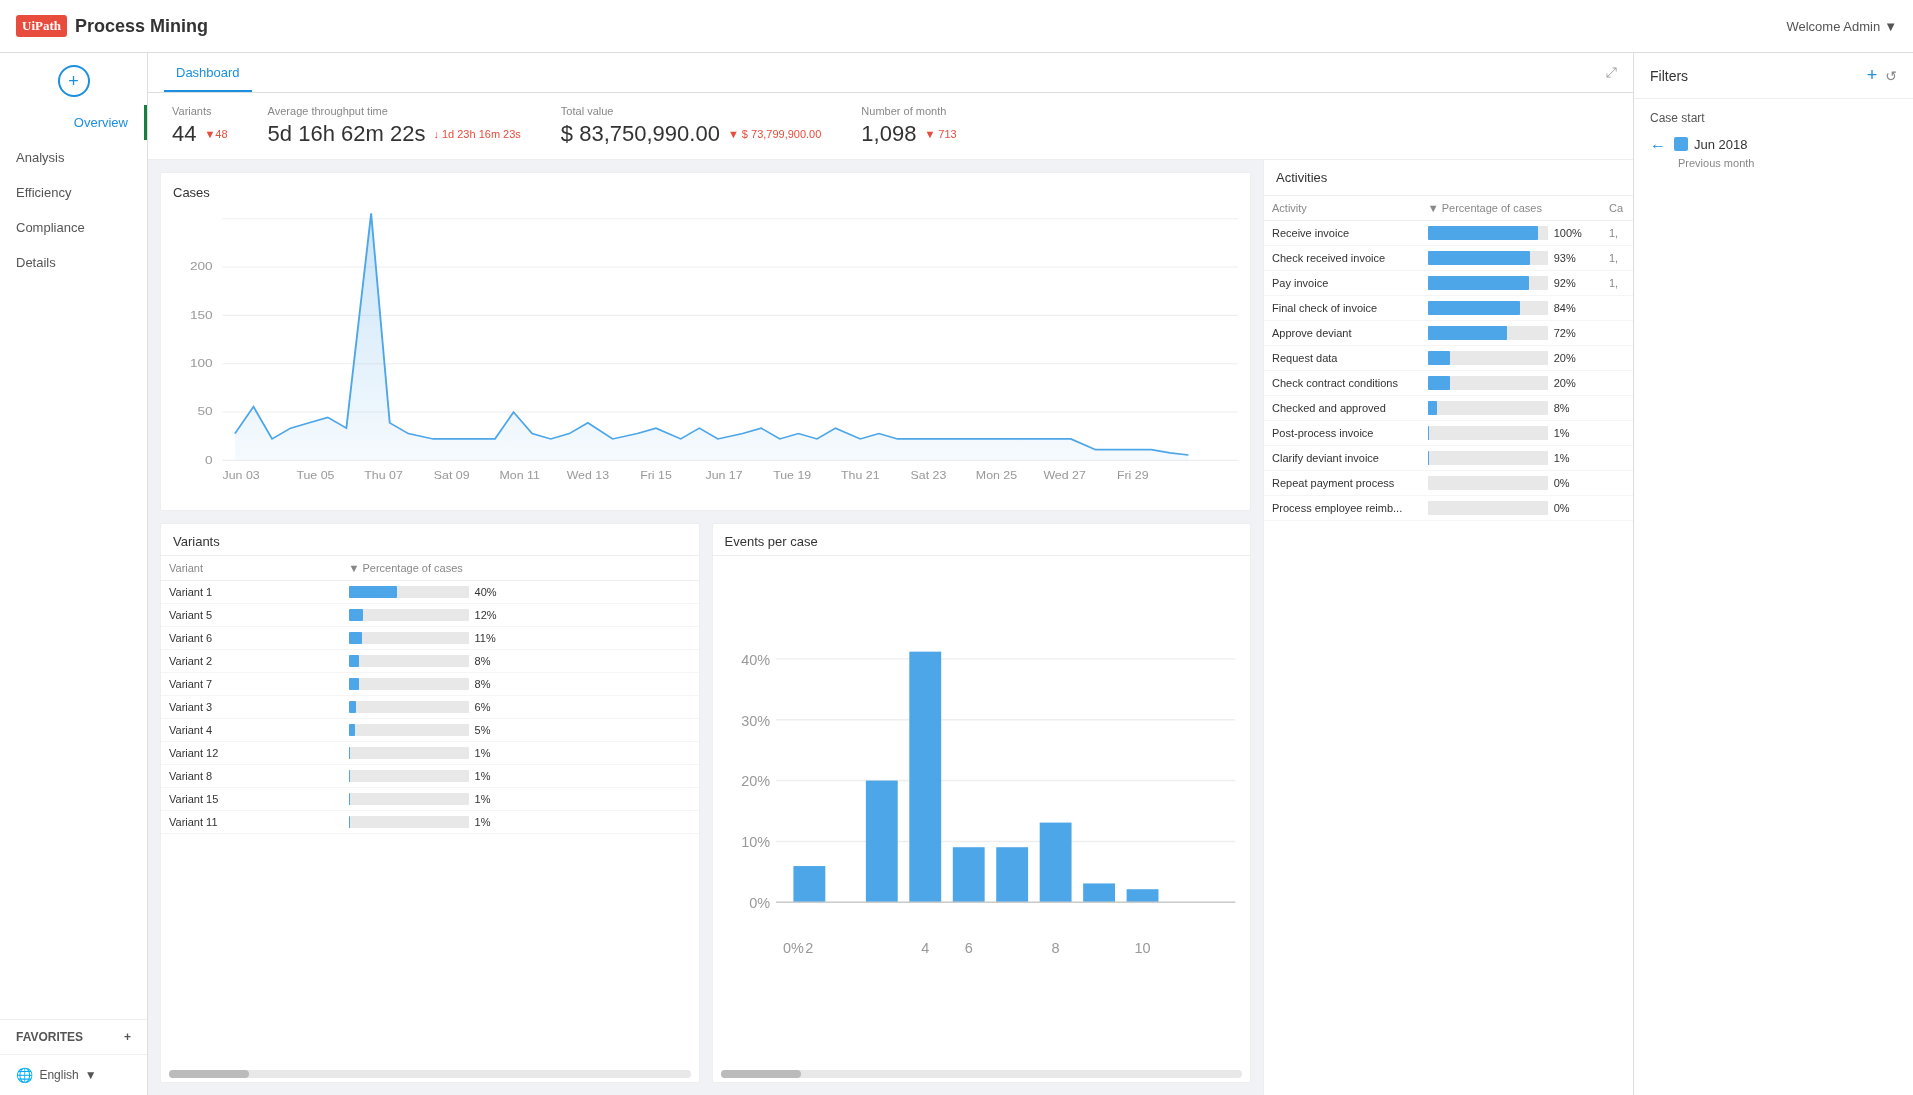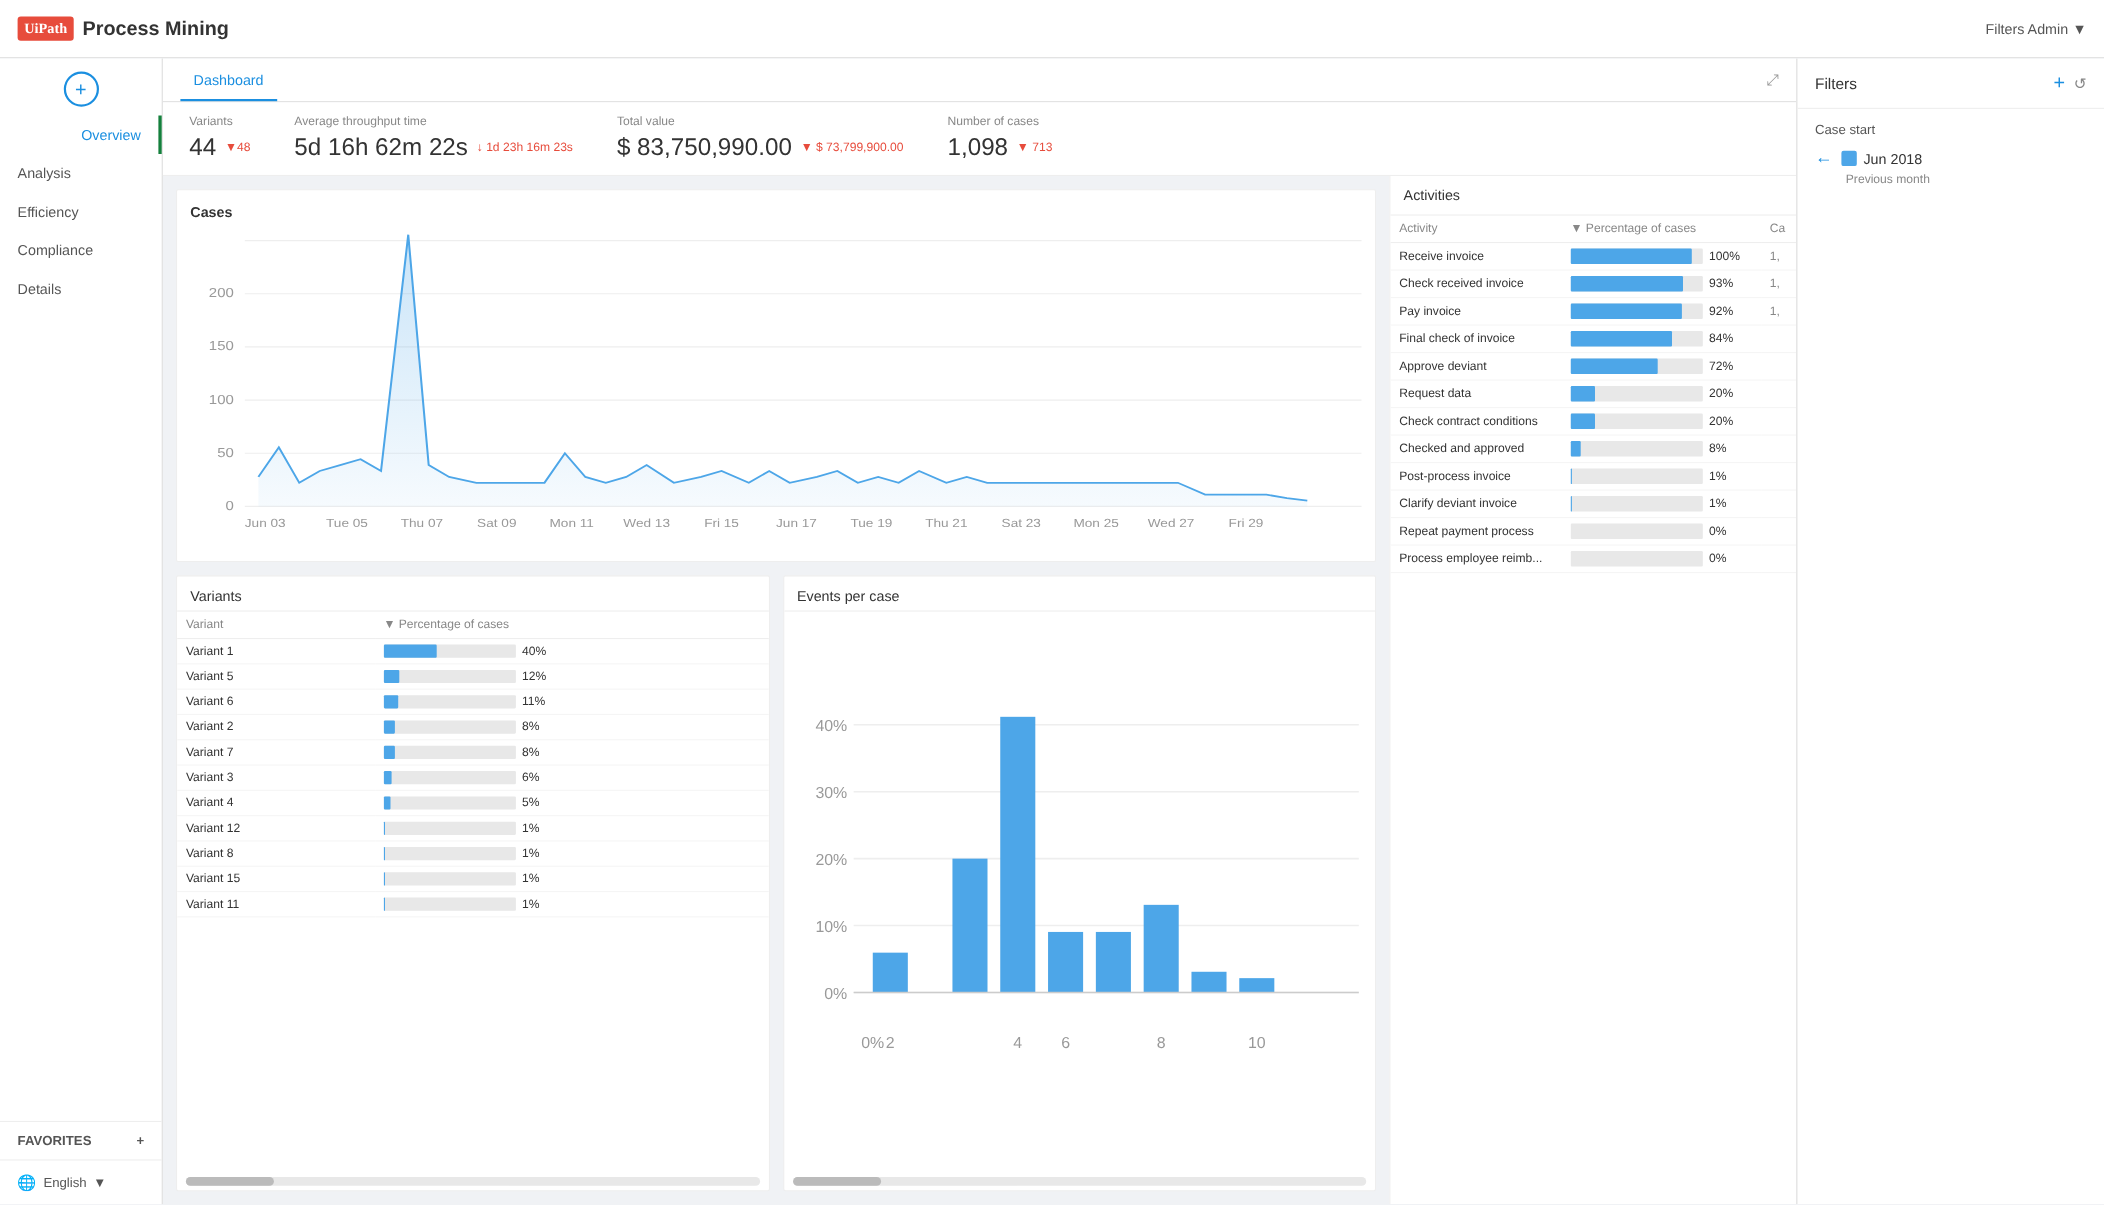--- a/index.html
+++ b/index.html
@@ -44,21 +44,21 @@
     .metric-delta { font-size: 11px; display: flex; align-items: center; gap: 2px; }
     .delta-down { color: #e74c3c; }
 
     
     .charts-area { flex: 1; display: flex; overflow: hidden; }
     .charts-left { flex: 1; display: flex; flex-direction: column; overflow: hidden; padding: 12px; gap: 12px; }
     .charts-right { width: 370px; background: #fff; border-left: 1px solid #eee; overflow: hidden; display: flex; flex-direction: column; }
 
     
     .chart-panel { background: #fff; border: 1px solid #eee; border-radius: 2px; padding: 12px; }
-    .chart-title { font-size: 13px; font-weight: 700; color: #333; margin-bottom: 8px; }
+    .chart-title { font-size: 13px; font-weight: 400; color: #333; margin-bottom: 8px; }
     .cases-chart { height: 290px; position: relative; overflow: hidden; }
     .chart-svg { width: 100%; height: 100%; }
 
     
     .bottom-charts { display: flex; gap: 12px; flex: 1; min-height: 0; }
     .variants-panel { flex: 1; background: #fff; border: 1px solid #eee; border-radius: 2px; overflow: hidden; display: flex; flex-direction: column; }
     .events-panel { flex: 1; background: #fff; border: 1px solid #eee; border-radius: 2px; overflow: hidden; display: flex; flex-direction: column; }
     .panel-header { padding: 10px 12px 6px 12px; font-size: 13px; font-weight: 500; color: #333; border-bottom: 1px solid #eee; flex-shrink: 0; }
 
     
@@ -103,21 +103,21 @@
   </style>
 </head>
 <body>
 
 <div class="topbar">
   <div class="topbar-logo">
     <span class="logo-uipath">UiPath</span>
     <span class="logo-text">Process Mining</span>
   </div>
   <div class="topbar-right">
-    <span>Filters Admin</span>
+    <span>Welcome Admin</span>
     <span>▼</span>
   </div>
 </div>
 
 <div class="main-layout">
 
   <div class="sidebar">
     <div class="sidebar-add">+</div>
     <div class="sidebar-nav">
       <div class="sidebar-item active">Overview</div>
@@ -162,21 +162,21 @@
           </div>
         </div>
         <div class="metric">
           <span class="metric-label">Total value</span>
           <div class="metric-value">
             <span>$ 83,750,990.00</span>
             <span class="metric-delta delta-down">▼ $ 73,799,900.00</span>
           </div>
         </div>
         <div class="metric">
-          <span class="metric-label">Number of cases</span>
+          <span class="metric-label">Number of month</span>
           <div class="metric-value">
             <span>1,098</span>
             <span class="metric-delta delta-down">▼ 713</span>
           </div>
         </div>
       </div>
 
       <div class="charts-area">
         <div class="charts-left">
 

